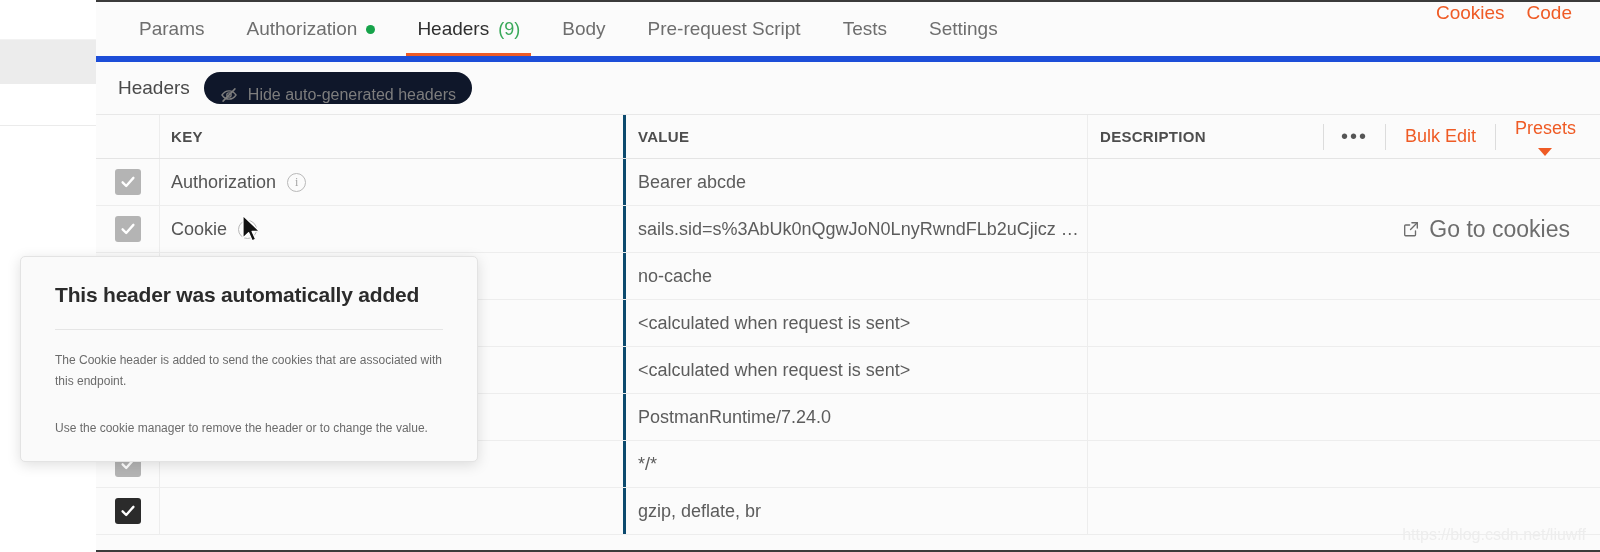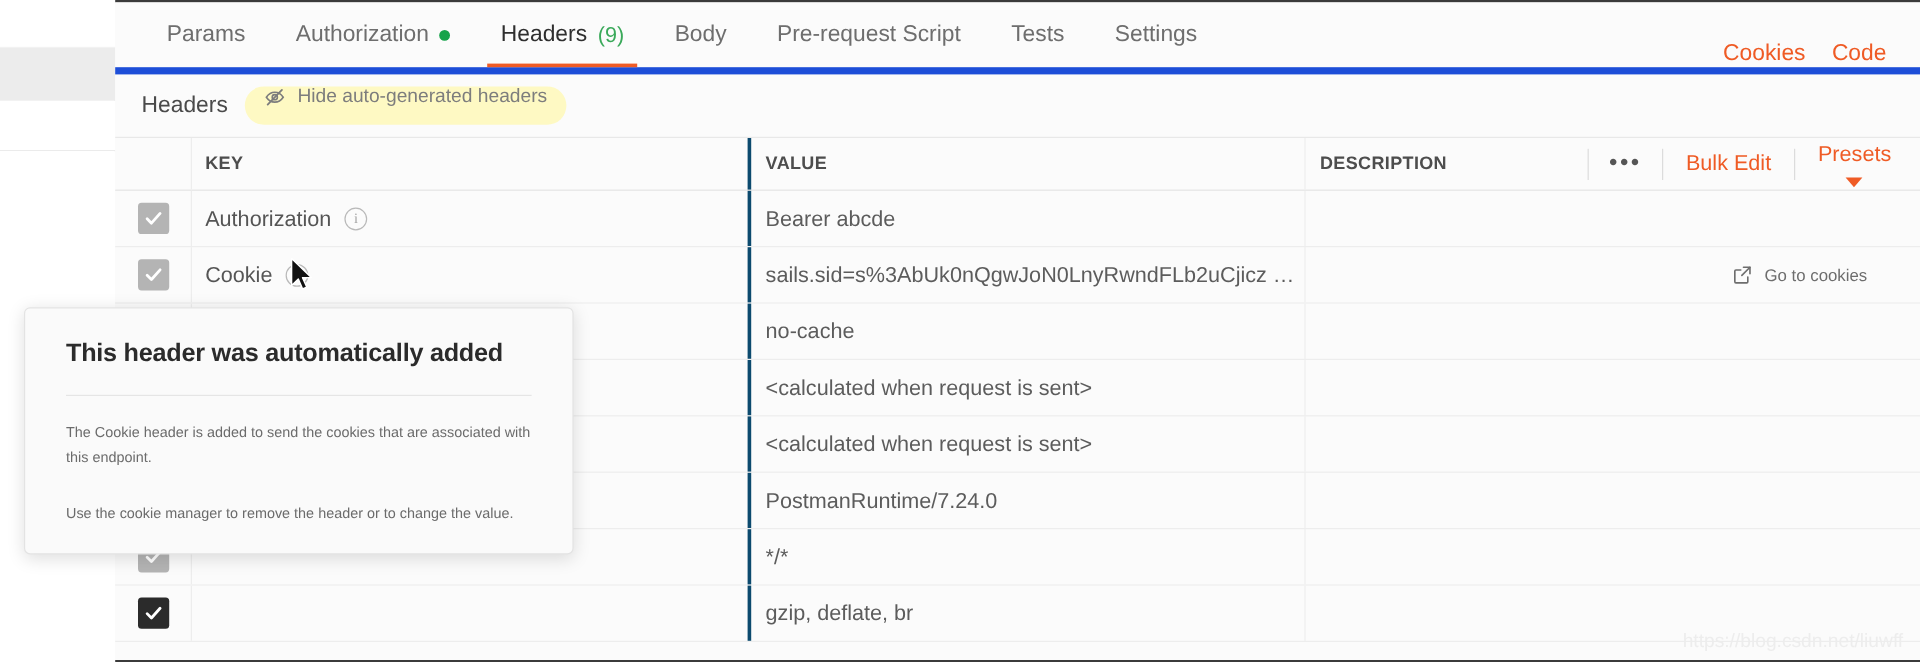--- a/index.html
+++ b/index.html
@@ -62,42 +62,42 @@
     position: absolute; left: 10px; right: 10px; bottom: 0;
     height: 3px; background: #ef5b25;
   }
   .tab .count { color: #3aa95a; font-size: 18px; }
   .tab .dot {
     width: 9px; height: 9px; border-radius: 50%;
     background: #16a34a; display: inline-block;
   }
   .tabbar-right {
     margin-left: auto;
-    display: flex; align-items: flex-end; gap: 22px;
+    display: flex; align-items: flex-start; gap: 22px;
     padding-right: 28px;
   }
   .tabbar-right .link {
     font-size: 19px; color: #ef5b25; cursor: pointer; white-space: nowrap;
   }
 
   
   .hdr-toolbar {
     height: 53px;
     display: flex; align-items: center;
     padding-left: 22px;
     gap: 14px;
     background: #fbfbfb;
     border-bottom: 1px solid #e8e8e8;
   }
   .hdr-title { font-size: 19px; color: #4a4a4a; }
   .hide-btn {
-    display: flex; align-items: flex-start; gap: 10px;
+    display: flex; align-items: flex-end; gap: 10px;
     height: 32px; padding: 0 16px;
     border-radius: 16px;
-    background: #fef9c3;
+    background: #0f172a;
     color: #7d7d7d;
     font-size: 16px;
     cursor: pointer;
     white-space: nowrap;
   }
   .eye-slash { width: 18px; height: 18px; display: block; }
 
   
   .tbl { position: relative; background: #fbfbfb; }
   .trow {
@@ -182,22 +182,22 @@
     width: 0; height: 0;
     border-left: 7px solid transparent;
     border-right: 7px solid transparent;
     border-top: 8px solid #ef5b25;
     display: inline-block;
   }
 
   
   .go-cookies {
     display: flex; align-items: center; gap: 9px;
-    margin-left: auto; margin-right: 44px;
-    font-size: 14px; color: #6d6d6d; cursor: pointer;
+    margin-left: auto; margin-right: 30px;
+    font-size: 23px; color: #6d6d6d; cursor: pointer;
     white-space: nowrap;
   }
   .ext-icon { width: 18px; height: 18px; display: block; }
 
   
   .tooltip {
     position: absolute;
     left: 20px; top: 256px;
     width: 458px;
     background: #fafafa;

